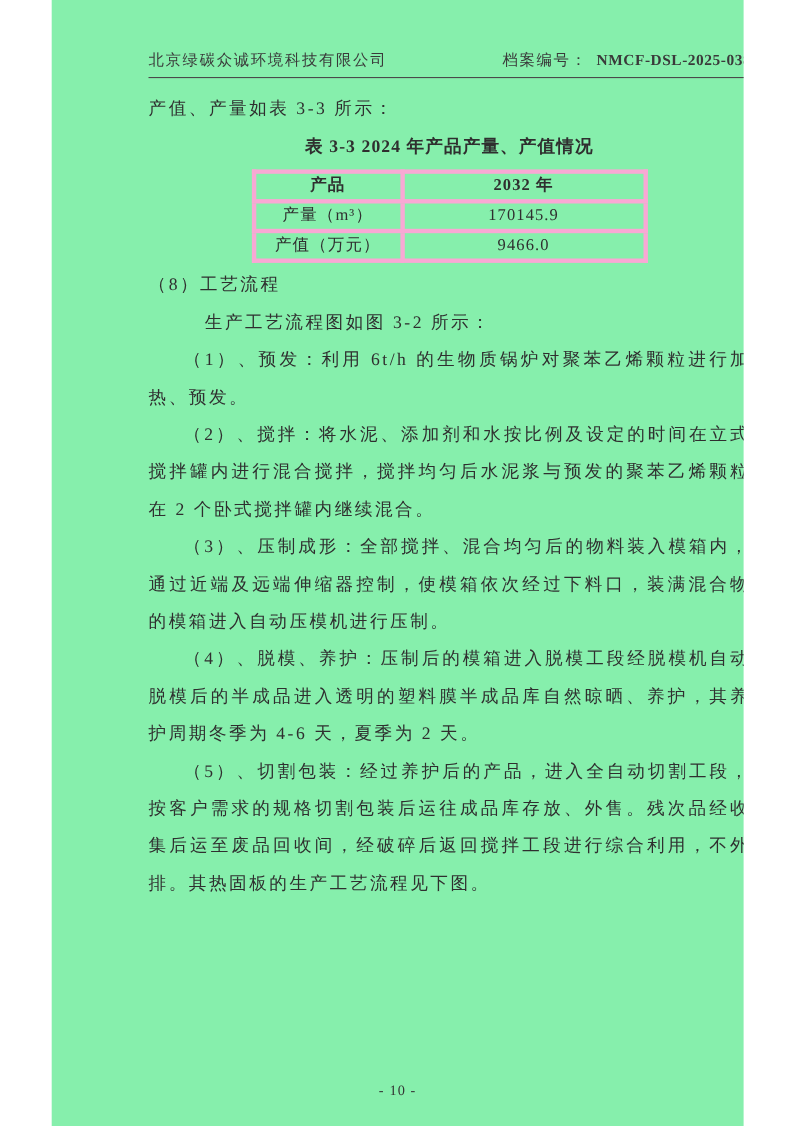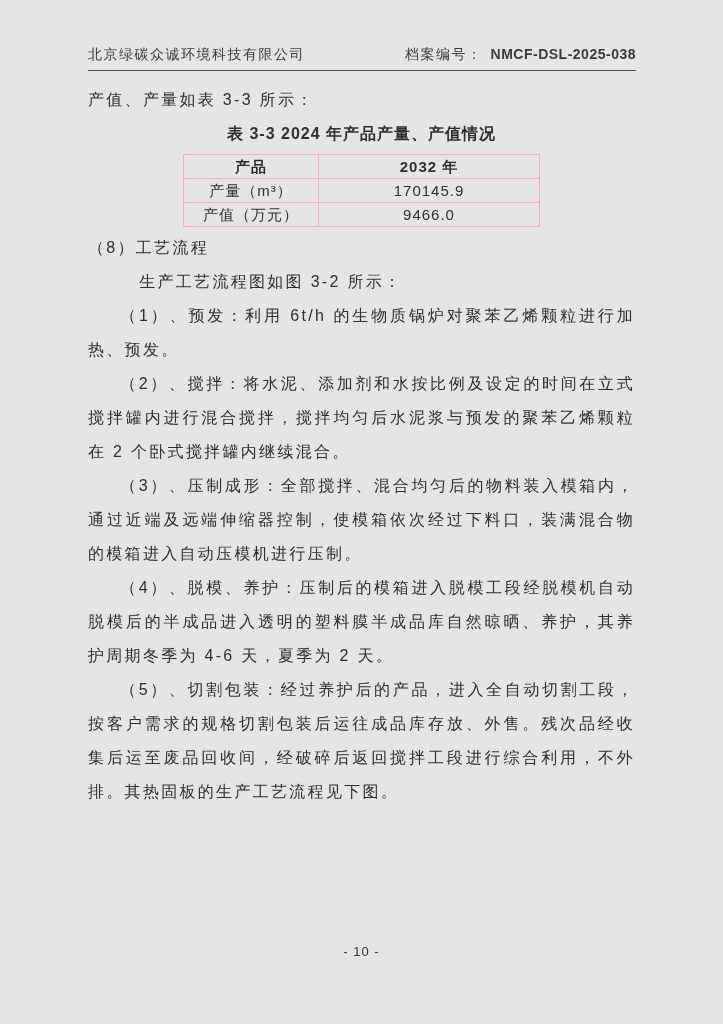--- a/index.html
+++ b/index.html
@@ -2,25 +2,25 @@
 <html><head>
 <meta charset="utf-8">
 <style>
   html, body {
     margin: 0;
     padding: 0;
     background: #ffffff;
   }
   .page {
     position: relative;
-    width: 723px;
+    width: 629px;
     height: 1024px;
     margin: 0 auto;
-    background: #e5e5e5;
-    font-family: Liberation Sans, sans-serif;
+    background: #86efac;
+    font-family: Liberation Serif, serif;
     color: #2f2f2f;
     overflow: hidden;
   }
   
   .header {
     position: absolute;
     top: 46px;
     left: 88px;
     width: 548px;
     display: flex;
@@ -60,40 +60,40 @@
     letter-spacing: 1px;
   }
   table.prod-table {
     border-collapse: collapse;
     margin: 3px auto 4px auto;
     width: 356px;
     table-layout: fixed;
   }
   table.prod-table th,
   table.prod-table td {
-    border: 1px solid #f9a8d4;
+    border: 4px solid #f9a8d4;
     text-align: center;
     vertical-align: middle;
     font-size: 15px;
     height: 23px;
     line-height: 23px;
     padding: 0;
     letter-spacing: 1px;
   }
   table.prod-table col.c1 { width: 135px; }
   table.prod-table col.c2 { width: 221px; }
   table.prod-table th { font-weight: bold; }
   .para { letter-spacing: 2.3px; }
   .indent-none  { text-indent: 0; }
   .indent-wide  { text-indent: 3.2em; }
   .indent-first { text-indent: 2em; }
   
   .footer {
     position: absolute;
-    top: 944px;
+    top: 983px;
     left: 0;
     width: 100%;
     text-align: center;
     font-size: 13px;
     letter-spacing: 1px;
     color: #333333;
   }
 </style>
 </head>
 <body>

